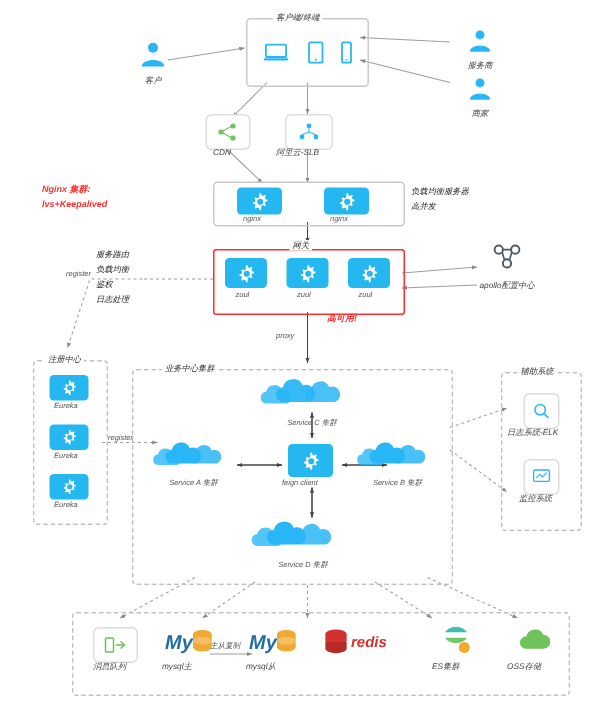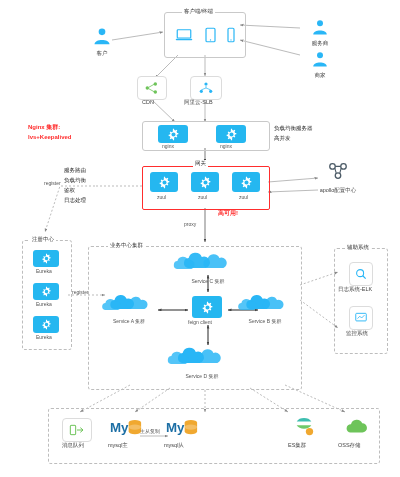--- a/index.html
+++ b/index.html
@@ -4,21 +4,21 @@
 <style>
   html,body{margin:0;padding:0;}
   body{
     width:400px;height:477px;
     background:#ffffff;
     font-family:"Liberation Sans",sans-serif;
     position:relative;
     overflow:hidden;
     color:#333;
   }
-  .canvas{position:absolute;left:0;top:0;width:400px;height:477px;}
+  .canvas{position:absolute;left:0;top:0;width:400px;height:477px;font-style:italic;}
   svg.lines{position:absolute;left:0;top:0;width:400px;height:477px;pointer-events:none;}
   .node{position:absolute;text-align:center;}
   .lbl{font-size:5px;color:#555;line-height:7px;white-space:nowrap;}
   .lbl-cn{font-size:5.5px;color:#444;line-height:7px;white-space:nowrap;}
   .box{position:absolute;border:1px solid #c9c9c9;border-radius:3px;background:transparent;}
   .box.dashed{border-style:dashed;border-color:#bdbdbd;}
   .box.red{border:1.4px solid #ff2d2d;border-radius:2px;}
   .boxtitle{position:absolute;font-size:5.5px;background:#fff;padding:0 2px;color:#333;white-space:nowrap;}
   .chip{background:#25b7f0;border-radius:3px;display:flex;align-items:center;justify-content:center;}
   .chip.sq{width:30px;height:18px;}
@@ -334,20 +334,28 @@
   <div class="node" style="left:164px;top:416px;width:36px;">
     <svg width="32" height="24" viewBox="0 0 36 26">
       <text x="0" y="18" font-family="Liberation Sans, sans-serif" font-size="15" font-weight="bold" fill="#1d6fa5">My</text>
       <ellipse cx="28" cy="7" rx="7" ry="3" fill="#f0a830"></ellipse>
       <path d="M21,7 v10 a7,3 0 0 0 14,0 v-10" fill="#f0a830"></path>
       <ellipse cx="28" cy="12" rx="7" ry="3" fill="#fff" opacity="0.25"></ellipse>
     </svg>
   </div>
   <div class="lbl-cn" style="position:absolute;left:164px;top:442px;">mysql从</div>
 
+  <div class="node" style="left:216px;top:418px;width:56px;display:flex;align-items:center;">
+    <svg width="16" height="20" viewBox="0 0 18 22">
+      <ellipse cx="9" cy="5" rx="8" ry="3.4" fill="#d2322d"></ellipse>
+      <path d="M1,5 v5 a8,3.4 0 0 0 16,0 v-5" fill="#d2322d"></path>
+      <path d="M1,11 v5 a8,3.4 0 0 0 16,0 v-5" fill="#b52b26"></path>
+    </svg>
+    <span style="font-size:10px;font-weight:bold;color:#d2322d;margin-left:2px;">redis</span>
+  </div>
 
   <div class="node" style="left:286px;top:416px;width:36px;">
     <svg width="22" height="22" viewBox="0 0 24 24">
       <path d="M4,6 a9,7 0 0 1 16,0 Z" fill="#3ebeb0"></path>
       <path d="M3,11 h18" stroke="#fff" stroke-width="1.5"></path>
       <path d="M4,10 h16 a9,7 0 0 1 -16,0 Z" fill="#6fc96a"></path>
       <circle cx="18" cy="17" r="4" fill="#f0a830"></circle>
     </svg>
   </div>
   <div class="lbl-cn" style="position:absolute;left:288px;top:442px;">ES集群</div>

